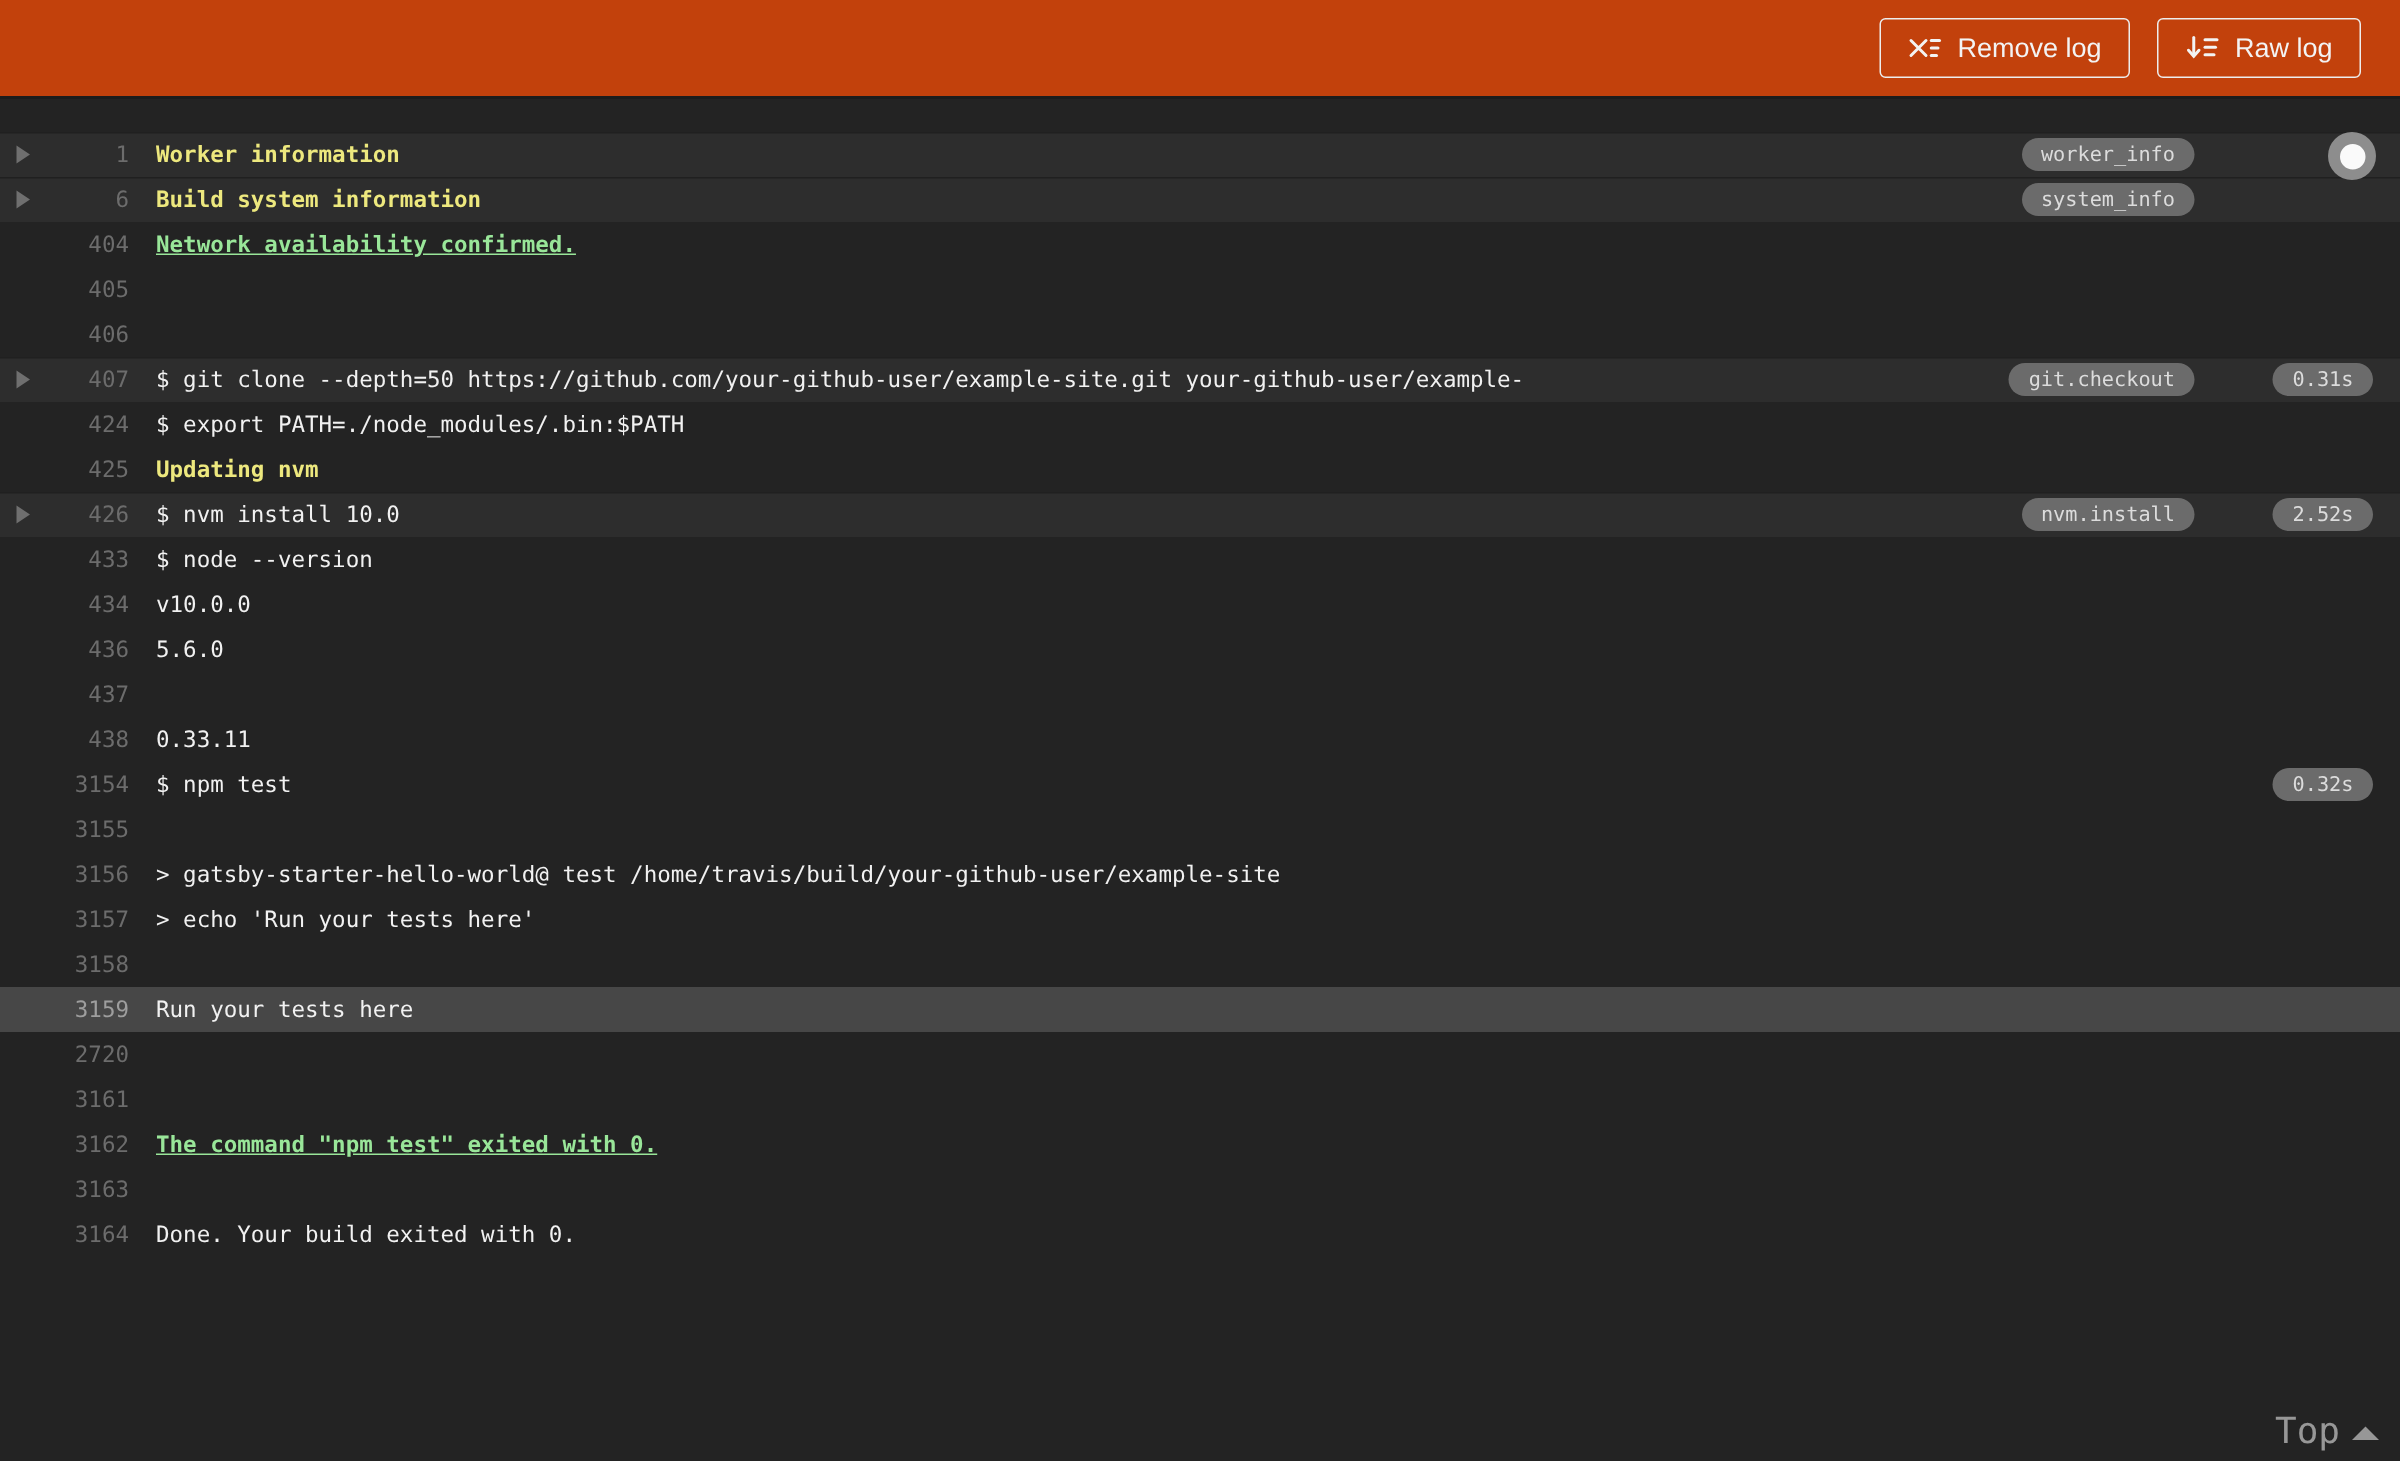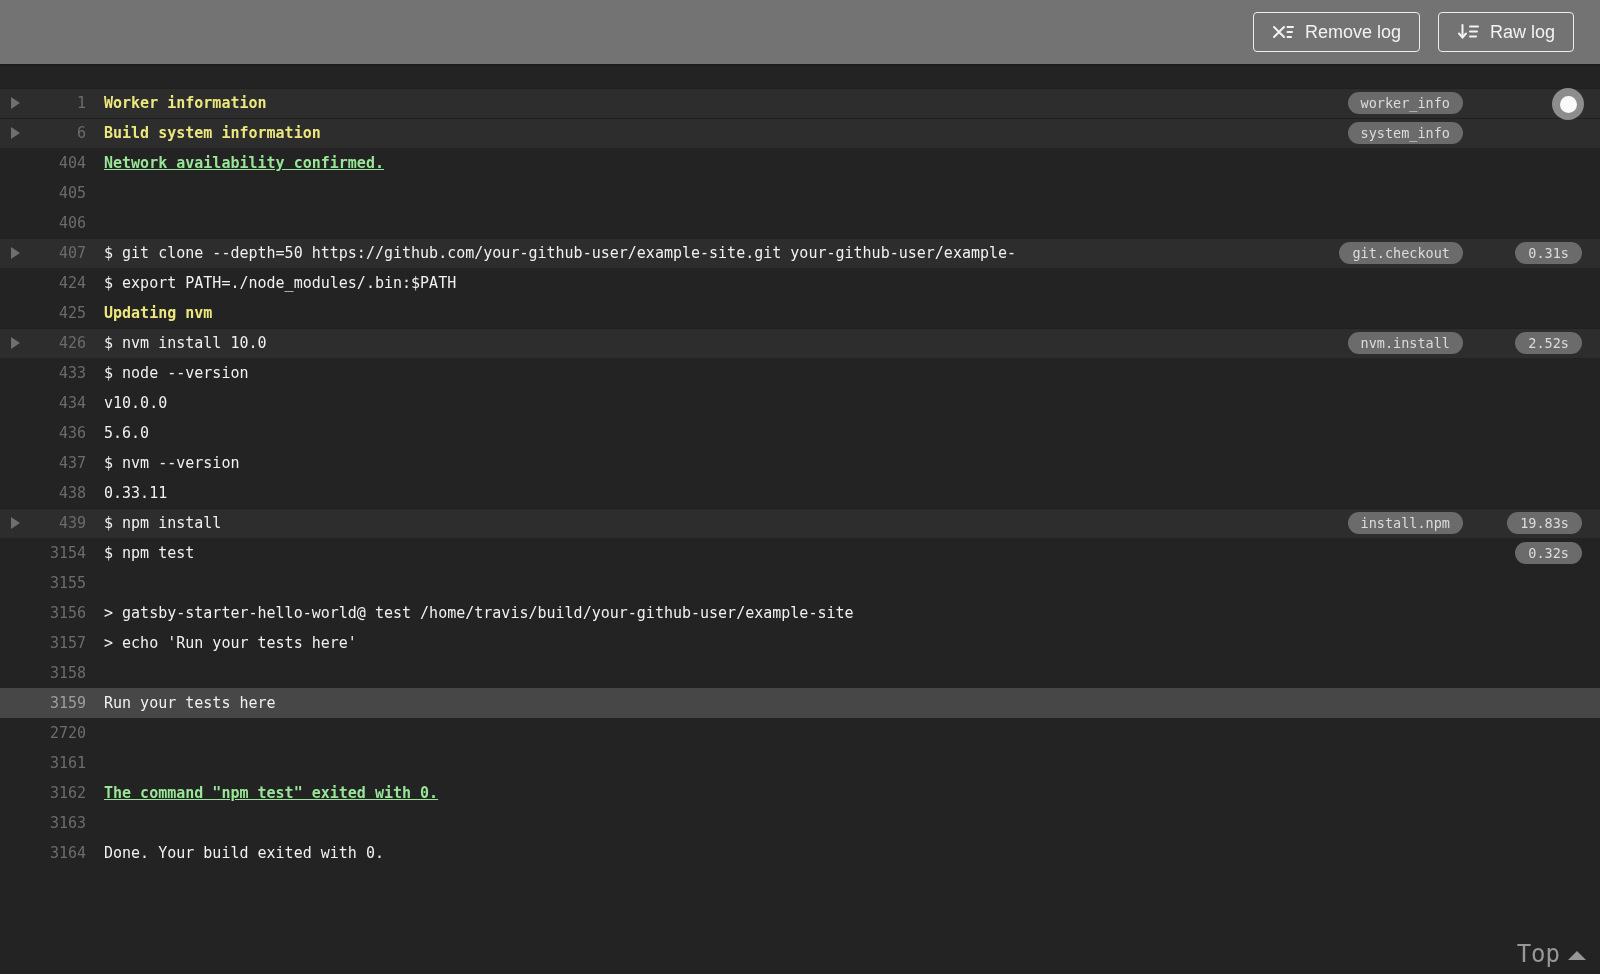--- a/index.html
+++ b/index.html
@@ -6,21 +6,21 @@
   body{
     width:1600px;height:974px;
     background:#232323;
     overflow:hidden;
     font-family:"Liberation Sans",sans-serif;
     position:relative;
   }
   
   .toolbar{
     height:64px;
-    background:#737373;
+    background:#c2410c;
     border-bottom:2px solid #1c1c1c;
     display:flex;
     align-items:center;
     justify-content:flex-end;
     gap:18px;
     padding-right:26px;
   }
   .tool-btn{
     display:flex;align-items:center;gap:10px;
     background:transparent;
@@ -166,23 +166,22 @@
       <div class="row"><span class="arrow-cell"></span><a class="num">404</a><span class="text success">Network availability confirmed.</span></div>
       <div class="row"><span class="arrow-cell"></span><a class="num">405</a><span class="text"></span></div>
       <div class="row"><span class="arrow-cell"></span><a class="num">406</a><span class="text"></span></div>
       <div class="row fold has-time"><span class="arrow-cell"><span class="tri"></span></span><a class="num">407</a><span class="text">$ git clone --depth=50 https://github.com/your-github-user/example-site.git your-github-user/example-</span><span class="badge badge-name">git.checkout</span><span class="badge badge-time">0.31s</span></div>
       <div class="row"><span class="arrow-cell"></span><a class="num">424</a><span class="text">$ export PATH=./node_modules/.bin:$PATH</span></div>
       <div class="row"><span class="arrow-cell"></span><a class="num">425</a><span class="text section">Updating nvm</span></div>
       <div class="row fold has-time"><span class="arrow-cell"><span class="tri"></span></span><a class="num">426</a><span class="text">$ nvm install 10.0</span><span class="badge badge-name">nvm.install</span><span class="badge badge-time">2.52s</span></div>
       <div class="row"><span class="arrow-cell"></span><a class="num">433</a><span class="text">$ node --version</span></div>
       <div class="row"><span class="arrow-cell"></span><a class="num">434</a><span class="text">v10.0.0</span></div>
       <div class="row"><span class="arrow-cell"></span><a class="num">436</a><span class="text">5.6.0</span></div>
-      <div class="row"><span class="arrow-cell"></span><a class="num">437</a><span class="text">$ nvm --version</span></div>
+      <div class="row"><span class="arrow-cell"></span><a class="num">437</a></div>
       <div class="row"><span class="arrow-cell"></span><a class="num">438</a><span class="text">0.33.11</span></div>
-      <div class="row fold has-time"><span class="arrow-cell"><span class="tri"></span></span><a class="num">439</a><span class="text">$ npm install</span><span class="badge badge-name">install.npm</span><span class="badge badge-time">19.83s</span></div>
       <div class="row has-time"><span class="arrow-cell"></span><a class="num">3154</a><span class="text">$ npm test</span><span class="badge badge-time">0.32s</span></div>
       <div class="row"><span class="arrow-cell"></span><a class="num">3155</a><span class="text"></span></div>
       <div class="row"><span class="arrow-cell"></span><a class="num">3156</a><span class="text">&gt; gatsby-starter-hello-world@ test /home/travis/build/your-github-user/example-site</span></div>
       <div class="row"><span class="arrow-cell"></span><a class="num">3157</a><span class="text">&gt; echo 'Run your tests here'</span></div>
       <div class="row"><span class="arrow-cell"></span><a class="num">3158</a><span class="text"></span></div>
       <div class="row selected"><span class="arrow-cell"></span><a class="num">3159</a><span class="text">Run your tests here</span></div>
       <div class="row"><span class="arrow-cell"></span><a class="num">2720</a><span class="text"></span></div>
       <div class="row"><span class="arrow-cell"></span><a class="num">3161</a><span class="text"></span></div>
       <div class="row"><span class="arrow-cell"></span><a class="num">3162</a><span class="text success">The command "npm test" exited with 0.</span></div>
       <div class="row"><span class="arrow-cell"></span><a class="num">3163</a><span class="text"></span></div>

